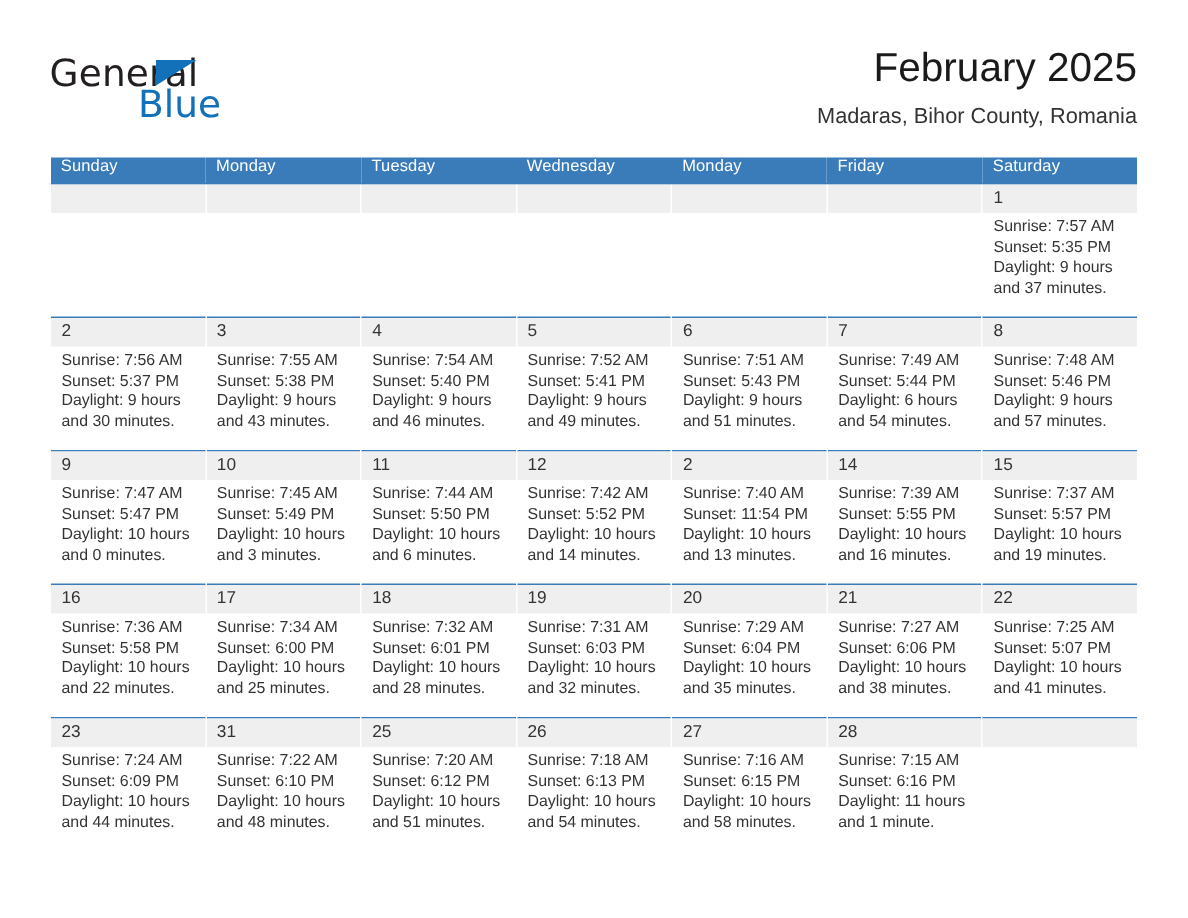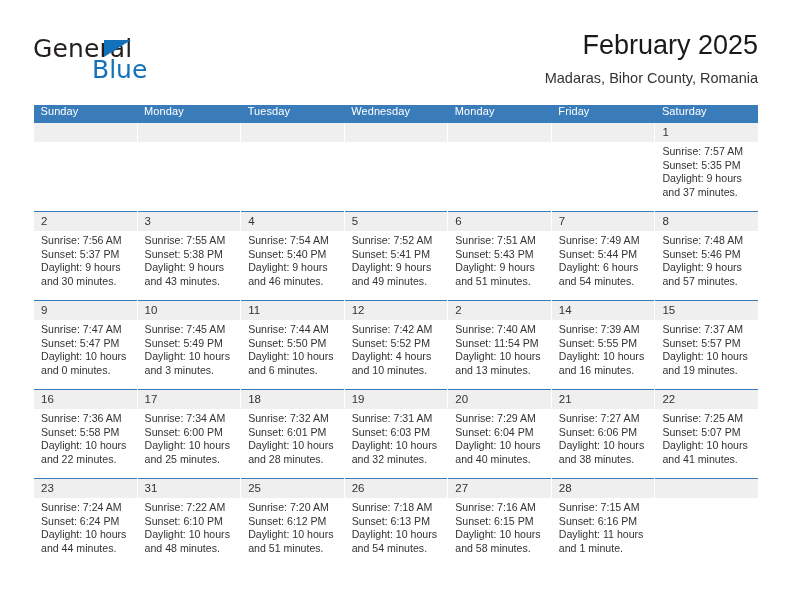--- a/index.html
+++ b/index.html
@@ -334,21 +334,21 @@
                 <div class="wrap">Daylight: 10 hours and 6 minutes.</div>
               </div>
             </div>
           </td>
           <td>
             <div class="daycell">
               <div class="daynum-band">12</div>
               <div class="info">
                 <div>Sunrise: 7:42 AM</div>
                 <div>Sunset: 5:52 PM</div>
-                <div class="wrap">Daylight: 4 hours and 10 minutes.</div>
+                <div class="wrap">Daylight: 10 hours and 14 minutes.</div>
               </div>
             </div>
           </td>
           <td>
             <div class="daycell">
               <div class="daynum-band">2</div>
               <div class="info">
                 <div>Sunrise: 7:40 AM</div>
                 <div>Sunset: 11:54 PM</div>
                 <div class="wrap">Daylight: 10 hours and 13 minutes.</div>
@@ -416,21 +416,21 @@
                 <div class="wrap">Daylight: 10 hours and 32 minutes.</div>
               </div>
             </div>
           </td>
           <td>
             <div class="daycell">
               <div class="daynum-band">20</div>
               <div class="info">
                 <div>Sunrise: 7:29 AM</div>
                 <div>Sunset: 6:04 PM</div>
-                <div class="wrap">Daylight: 10 hours and 40 minutes.</div>
+                <div class="wrap">Daylight: 10 hours and 35 minutes.</div>
               </div>
             </div>
           </td>
           <td>
             <div class="daycell">
               <div class="daynum-band">21</div>
               <div class="info">
                 <div>Sunrise: 7:27 AM</div>
                 <div>Sunset: 6:06 PM</div>
                 <div class="wrap">Daylight: 10 hours and 38 minutes.</div>
@@ -447,21 +447,21 @@
               </div>
             </div>
           </td>
         </tr>
         <tr class="week-row">
           <td>
             <div class="daycell">
               <div class="daynum-band">23</div>
               <div class="info">
                 <div>Sunrise: 7:24 AM</div>
-                <div>Sunset: 6:24 PM</div>
+                <div>Sunset: 6:09 PM</div>
                 <div class="wrap">Daylight: 10 hours and 44 minutes.</div>
               </div>
             </div>
           </td>
           <td>
             <div class="daycell">
               <div class="daynum-band">31</div>
               <div class="info">
                 <div>Sunrise: 7:22 AM</div>
                 <div>Sunset: 6:10 PM</div>

